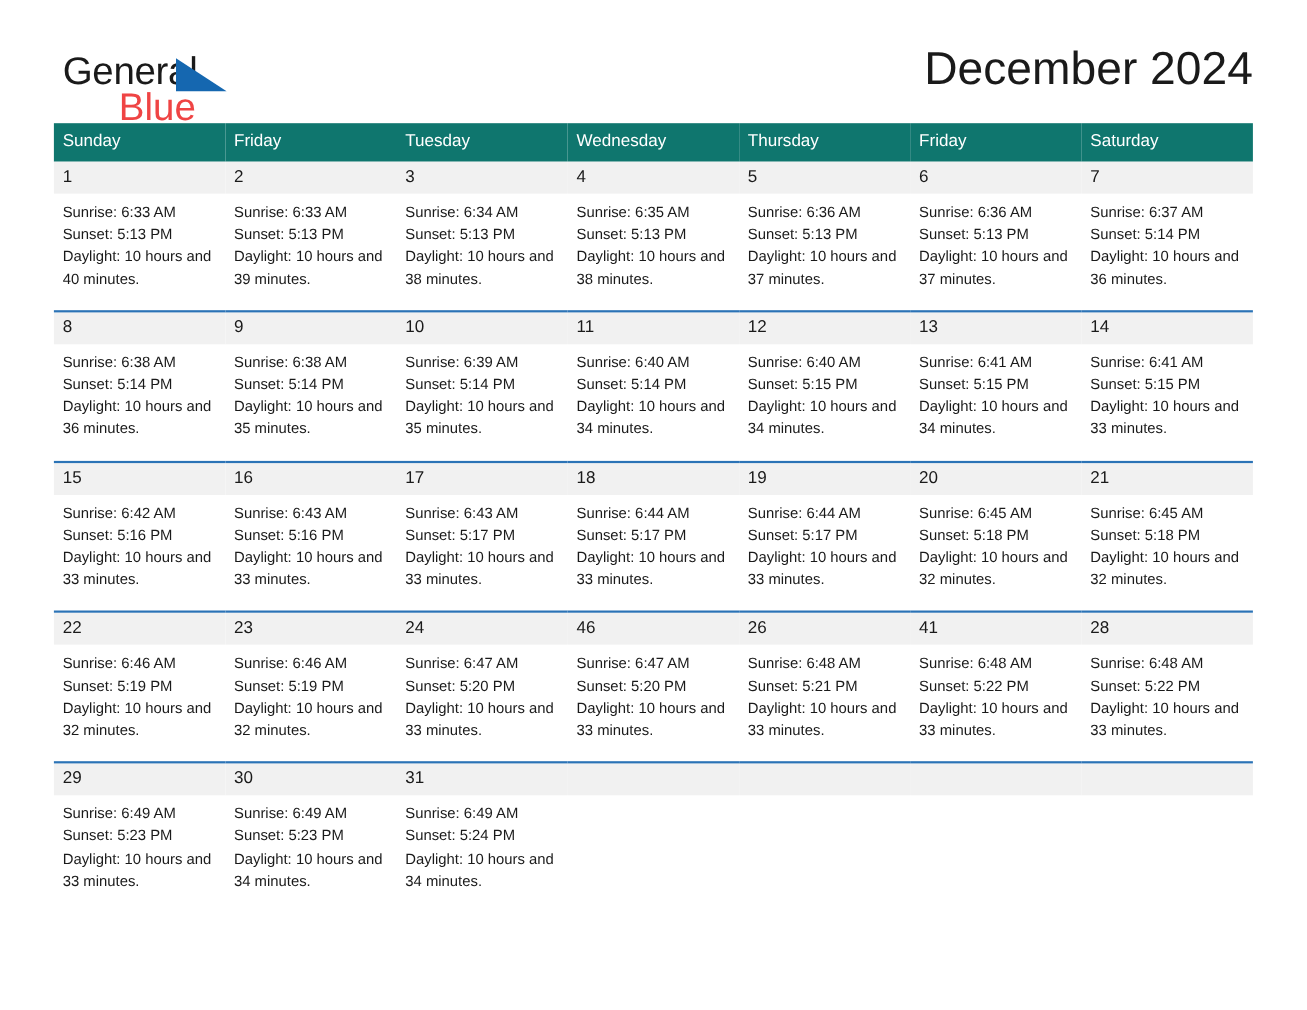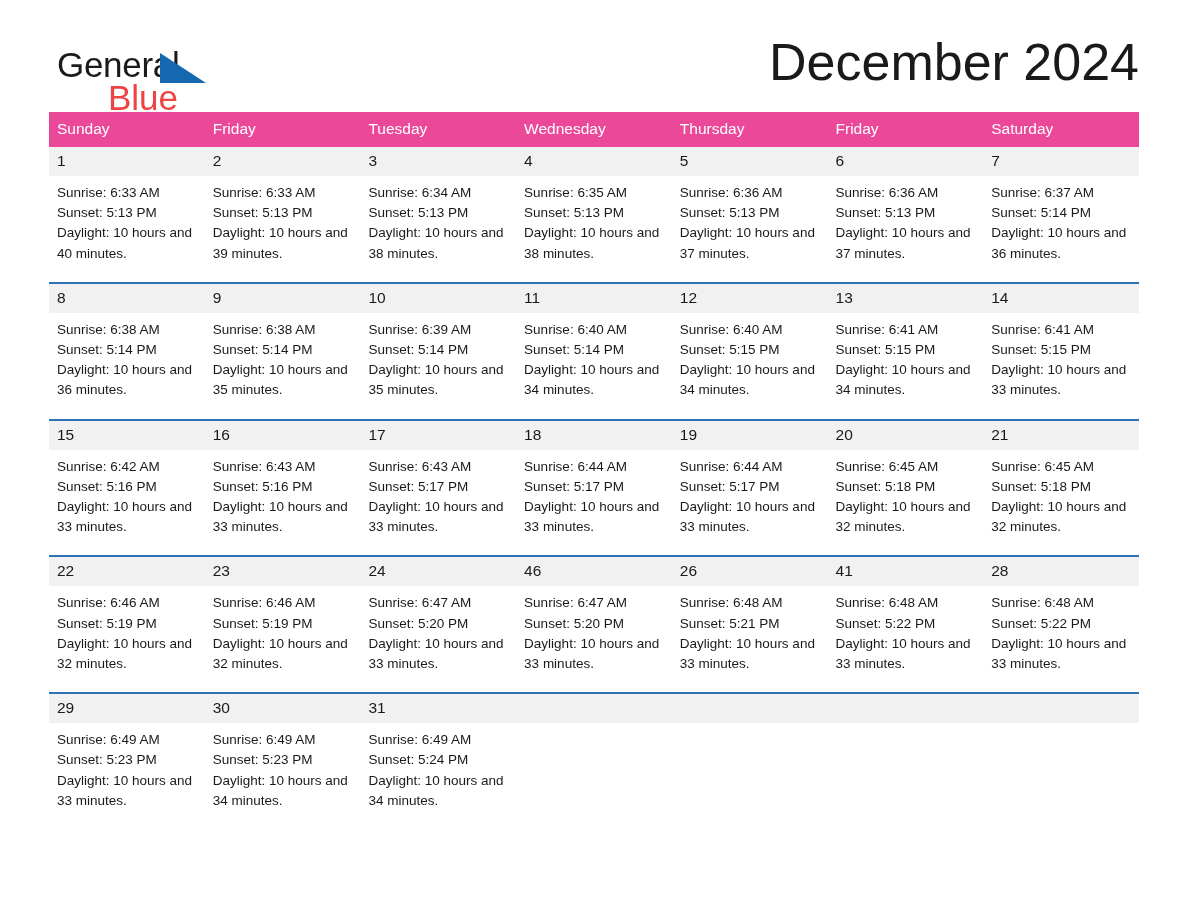--- a/index.html
+++ b/index.html
@@ -66,21 +66,21 @@
     font-weight: 400;
   }
 
   .title-block {
     position: absolute;
     right: 0;
     top: 38px;
     text-align: right;
   }
   .cal-title {
-    font-size: 52px;
+    font-size: 42px;
     line-height: 48px;
     font-weight: 400;
     color: #1a1a1a;
     white-space: nowrap;
   }
   .cal-subtitle {
     margin-top: 14px;
     font-size: 23px;
     line-height: 26px;
     font-weight: 400;
@@ -90,21 +90,21 @@
 
   
   .calendar {
     margin: 0 49px;
     width: 1090px;
     border-collapse: collapse;
     table-layout: fixed;
   }
 
   .calendar thead th {
-    background: #ec4899;
+    background: #0f766e;
     color: #ffffff;
     font-size: 15.5px;
     font-weight: 400;
     text-align: left;
     padding: 8px 0 9px 8px;
     height: 32px;
     vertical-align: middle;
   }
 
   .week-row td {

